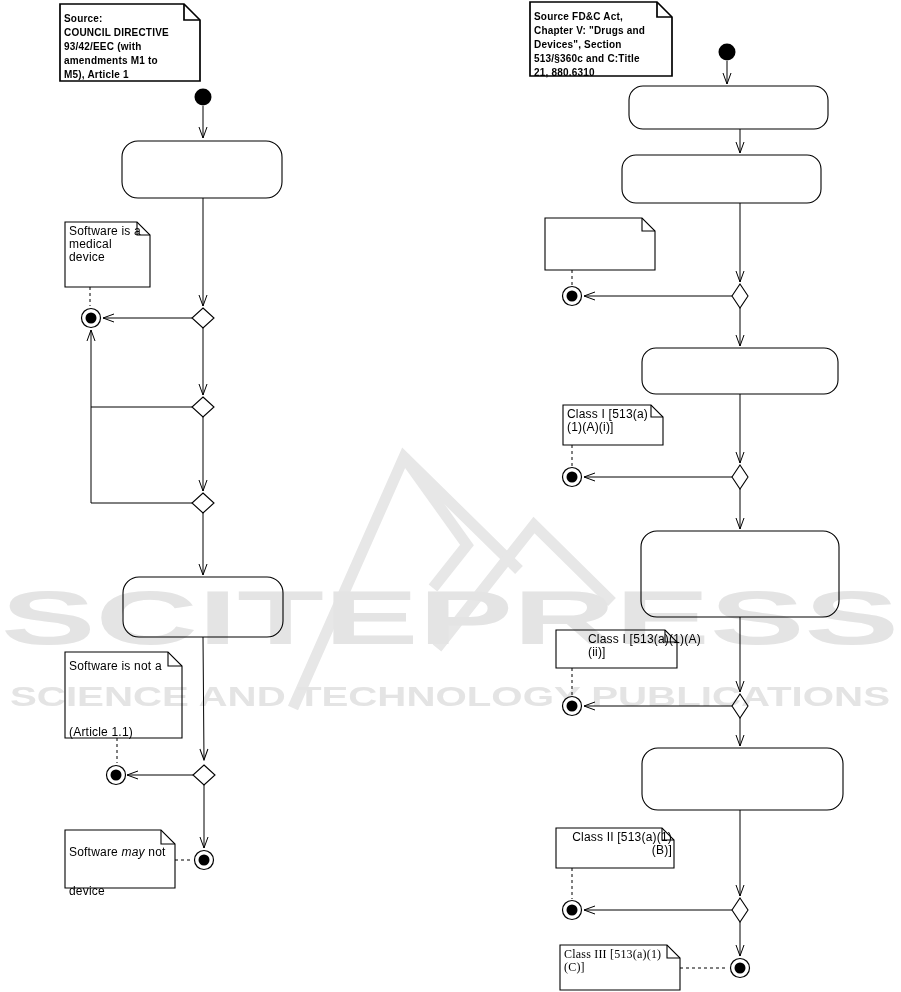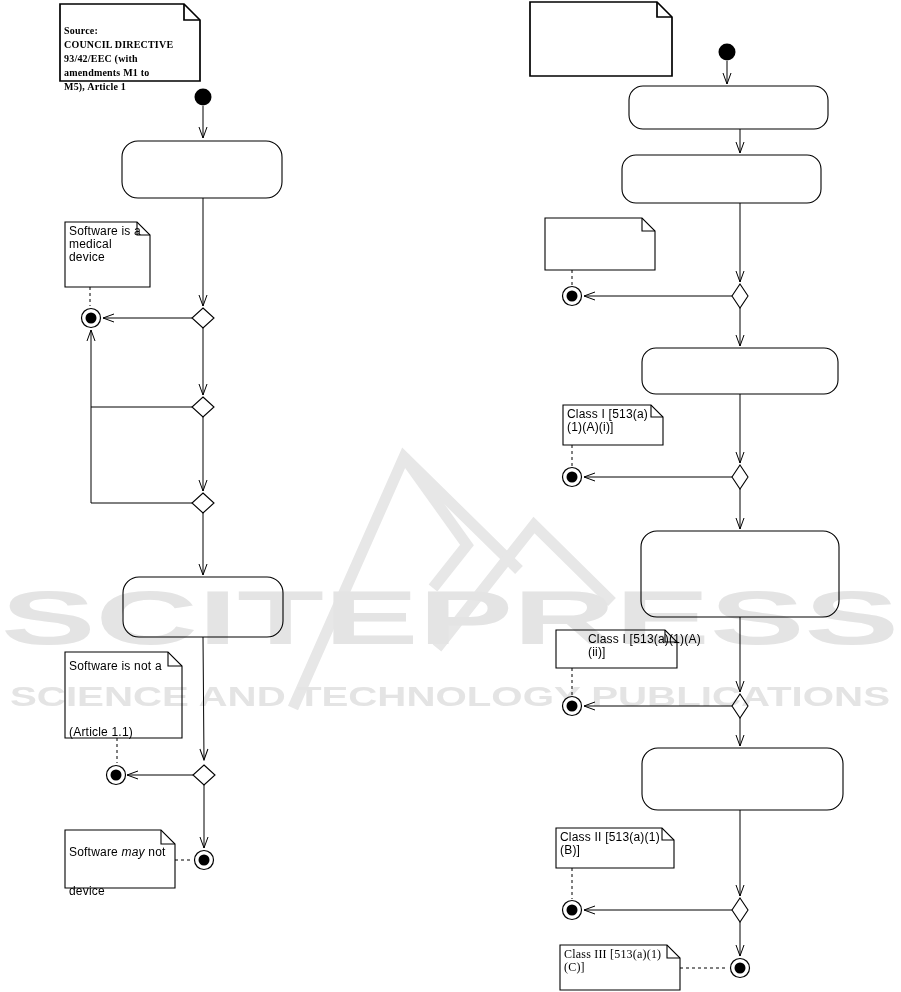--- a/index.html
+++ b/index.html
@@ -21,21 +21,21 @@
   .wm-stroke { stroke:#e7e7e7; stroke-width:11; fill:none; stroke-linejoin:miter; }
   .note-text {
     position:absolute;
     color:#000;
     font-size:12px;
     line-height:13px;
     white-space:pre-line;
     padding:3px 0 0 4px;
     letter-spacing:0.2px;
   }
-  .note-text.bold { font-weight:bold; font-size:10px; line-height:14px; padding-top:20px;font-family:Liberation Serif, serif; }
+  .note-text.bold { font-weight:bold; font-size:10px; line-height:14px; padding-top:8px; }
   .it { font-style:italic; }
   .gap-line { margin-top:13px; }
 </style>
 </head>
 <body>
 
 <div class="stage">
 
   <svg width="901" height="992" viewBox="0 0 901 992">
     <defs>
@@ -208,26 +208,31 @@
   <div class="note-text" style="left:65px; top:652px; width:110px; line-height:22px;">Software is not a
 
 
 (Article 1.1)</div>
 
   <div class="note-text" style="left:65px; top:830px; width:105px;">
     <div><span>Software </span><span class="it">may</span><span> not</span></div>
     <div class="gap-line">device</div>
   </div>
 
+  <div class="note-text bold" style="left:530px; top:2px; width:137px;">Source FD&amp;C Act,
+Chapter V: "Drugs and
+Devices", Section
+513/§360c and C:Title
+21, 880.6310</div>
 
 
   <div class="note-text" style="left:563px; top:405px; width:95px;">Class I [513(a)
 (1)(A)(i)]</div>
 
   <div class="note-text" style="left:556px; top:630px; width:116px;padding-left:32px;">Class I [513(a)(1)(A)
 (ii)]</div>
 
-  <div class="note-text" style="left:556px; top:828px; width:112px;">Class II [513(a)(1)
+  <div class="note-text" style="left:556px; top:828px; width:112px;text-align:right;">Class II [513(a)(1)
 (B)]</div>
 
   <div class="note-text" style="left:560px; top:945px; width:114px;font-family:Liberation Serif, serif;">Class III [513(a)(1)
 (C)]</div>
 </div>
 
 </body></html>

